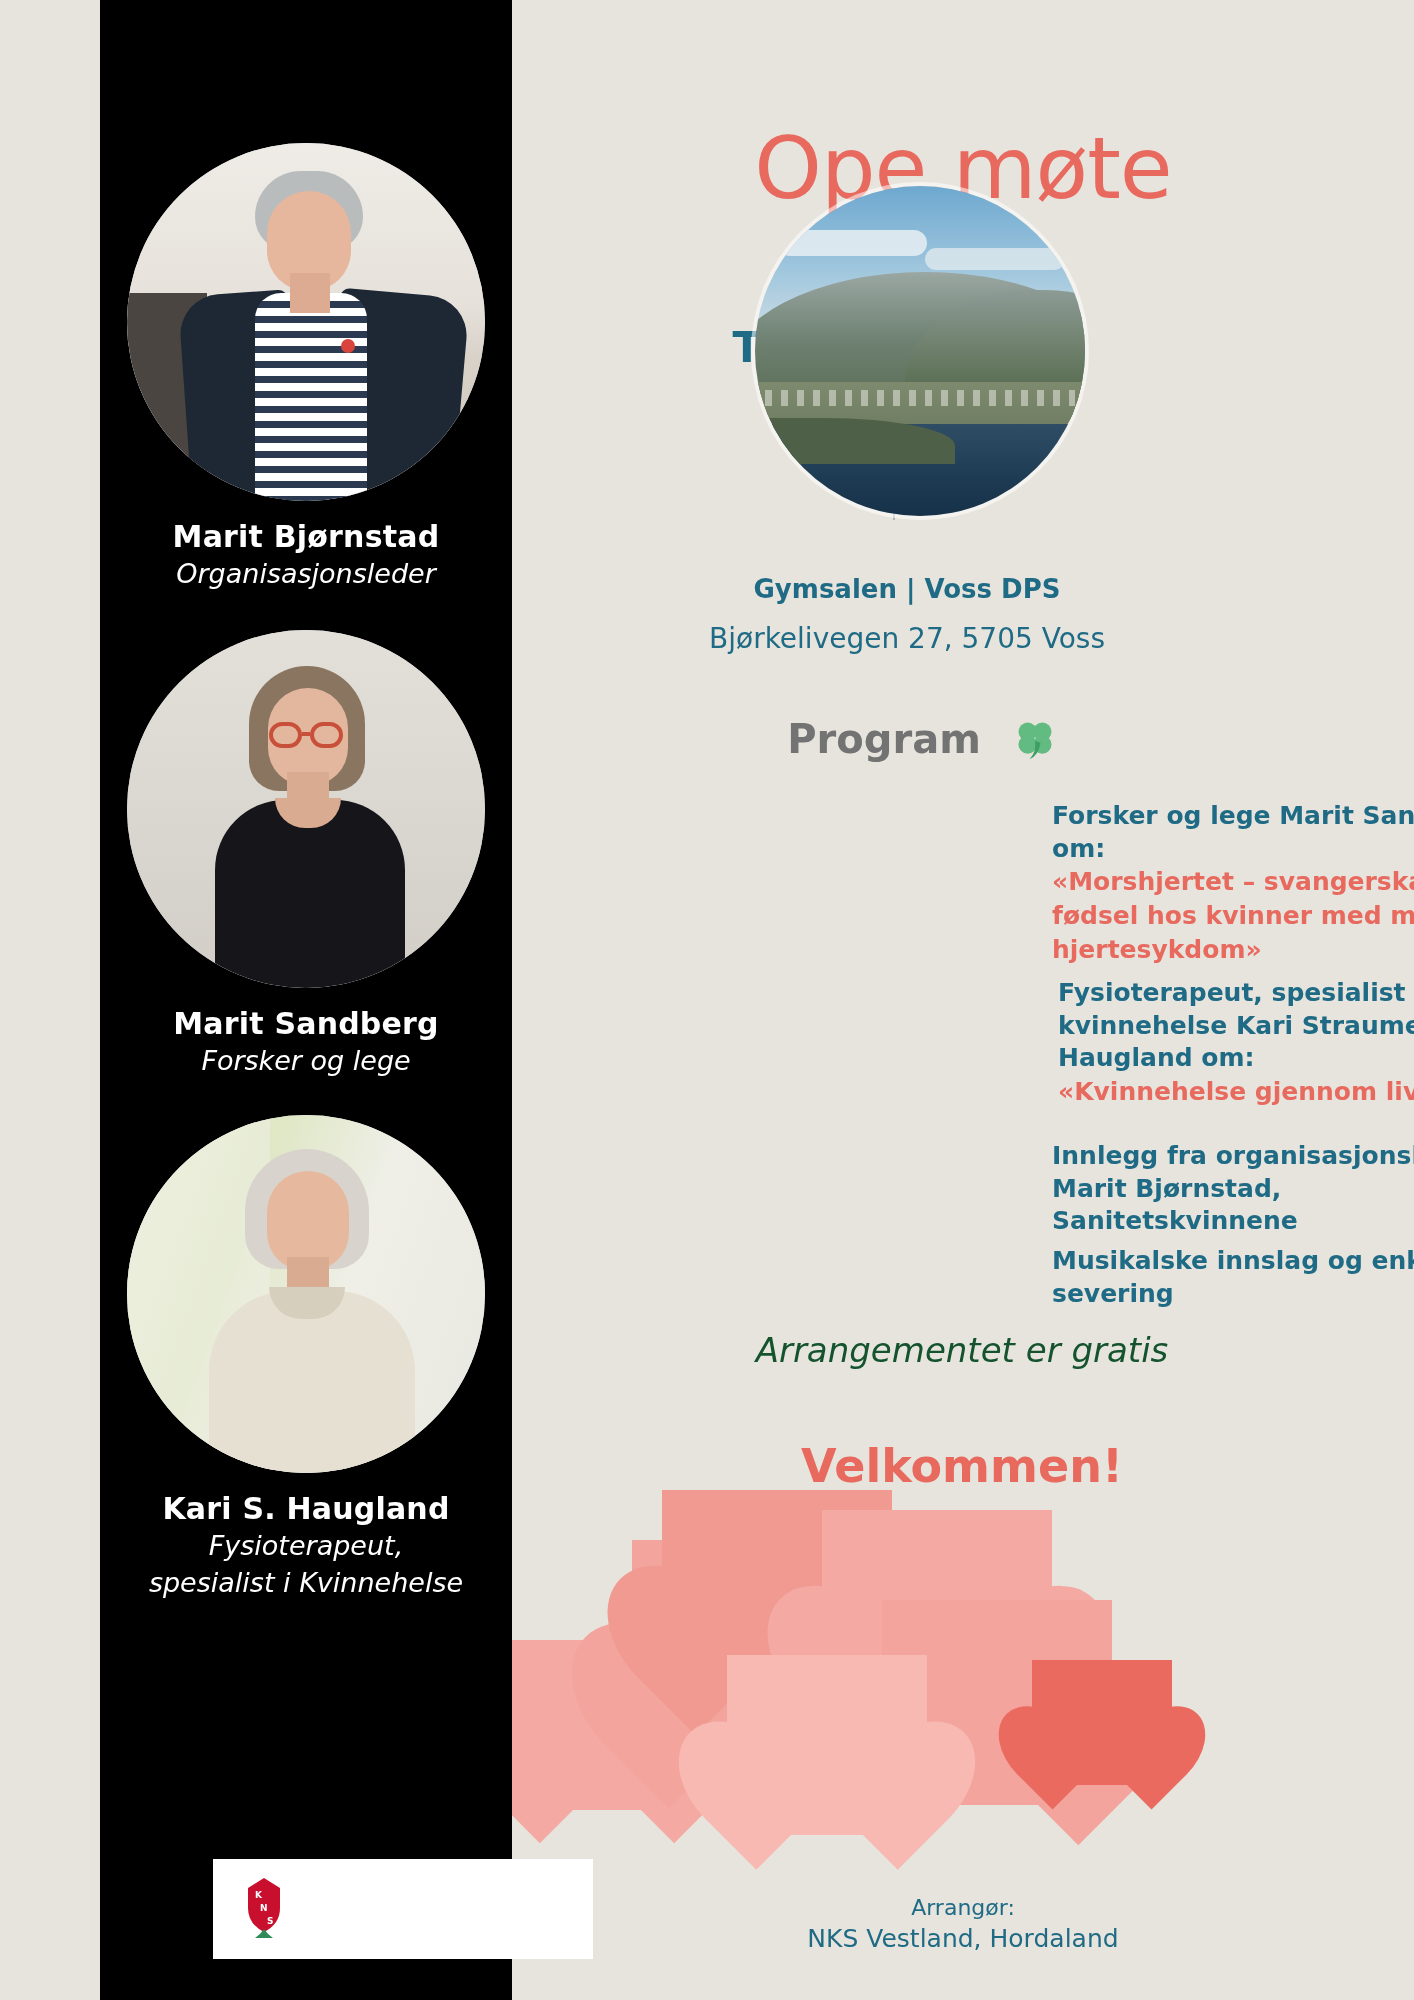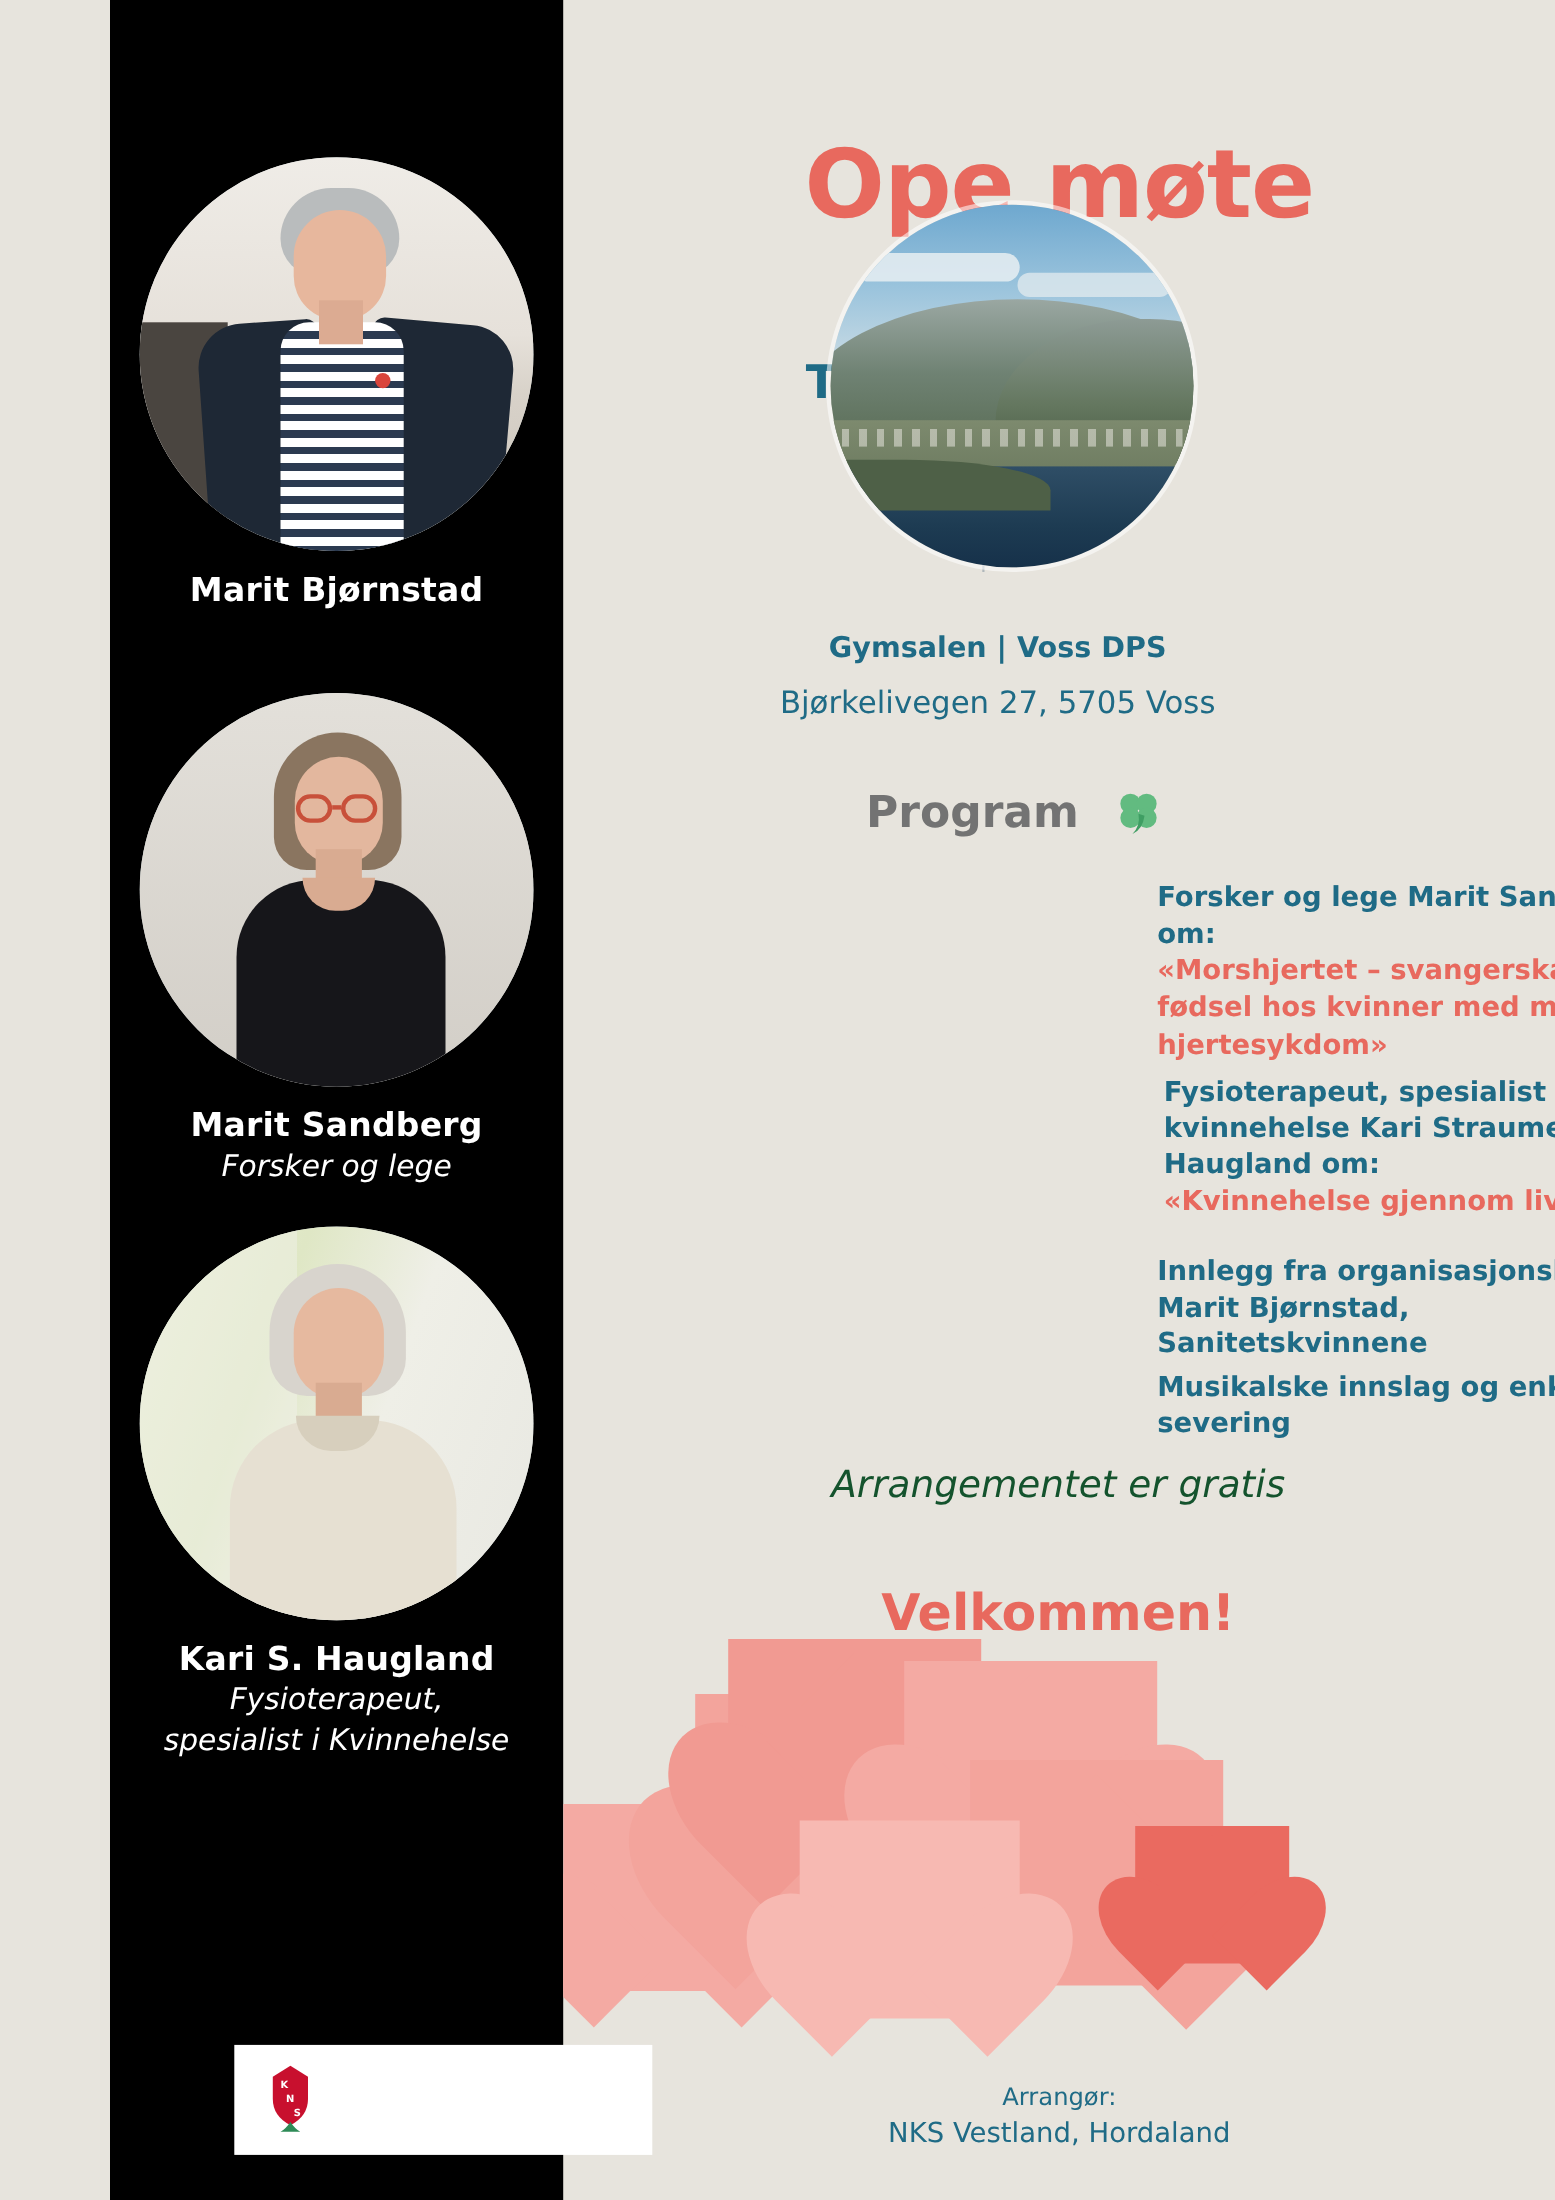--- a/index.html
+++ b/index.html
@@ -161,21 +161,21 @@
   .logo-text-wrap { line-height: 1.0; }
   .logo-line1 { font-size: 17px; font-weight: bold; color: #2f3b46; }
   .logo-line2 { font-size: 28px; font-weight: bold; color: #1f2a35; letter-spacing: -.3px; }
 
   
   .content { position: absolute; left: 512px; top: 0; width: 902px; height: 2000px; }
 
   .title {
     position: absolute; left: 0; top: 118px; width: 902px;
     text-align: center;
-    font-size: 86px; font-weight: bold; color: #e8695e;
+    font-size: 86px; font-weight: normal; color: #e8695e;
     letter-spacing: -1px;
   }
 
   .date {
     position: absolute; left: 0; top: 323px; width: 790px;
     text-align: center; font-size: 42px; font-weight: bold; color: #1f6b86;
   }
   .time {
     position: absolute; left: 0; top: 390px; width: 790px;
     text-align: center; font-size: 35px; color: #1f6b86;
@@ -287,20 +287,21 @@
       <div class="dark-left"></div>
       <div class="jacket-l"></div>
       <div class="jacket-r"></div>
       <div class="shirt"></div>
       <div class="hair"></div>
       <div class="face"></div>
       <div class="neck"></div>
       <div class="pin"></div>
     </div>
     <div class="name">Marit Bjørnstad</div>
+    <div class="role">Organisasjonsleder</div>
   </div>
 
   <div class="speaker" id="speaker-1">
     <div class="photo-ring ph2">
       <div class="wall"></div>
       <div class="top"></div>
       <div class="hair"></div>
       <div class="face"></div>
       <div class="neck"></div>
       <div class="collar"></div>

